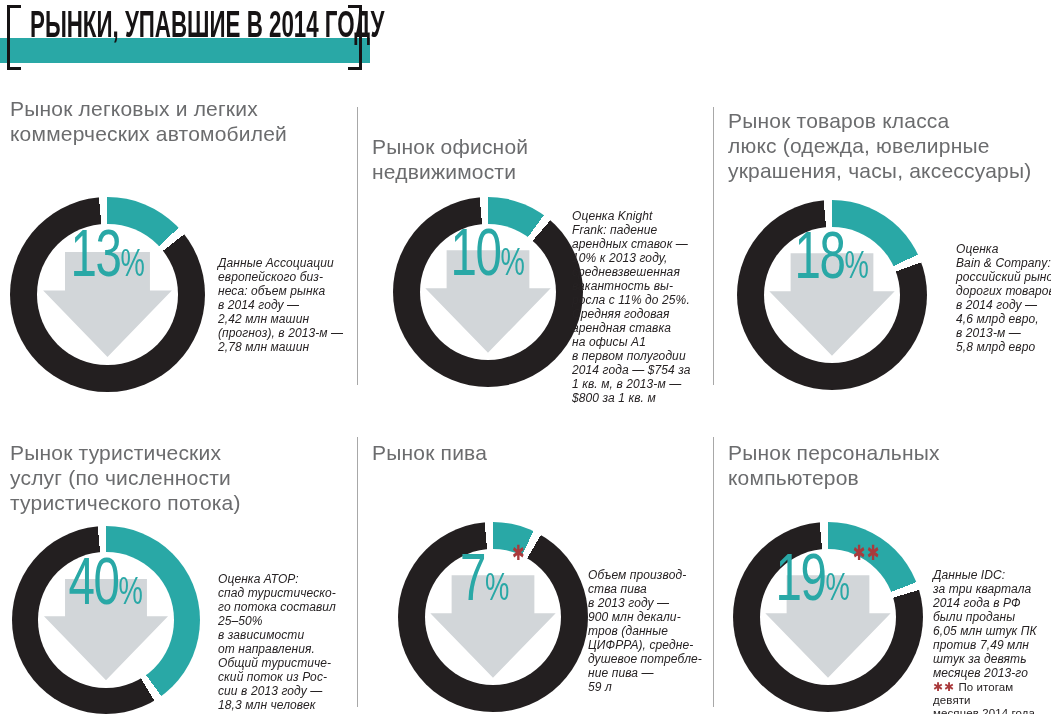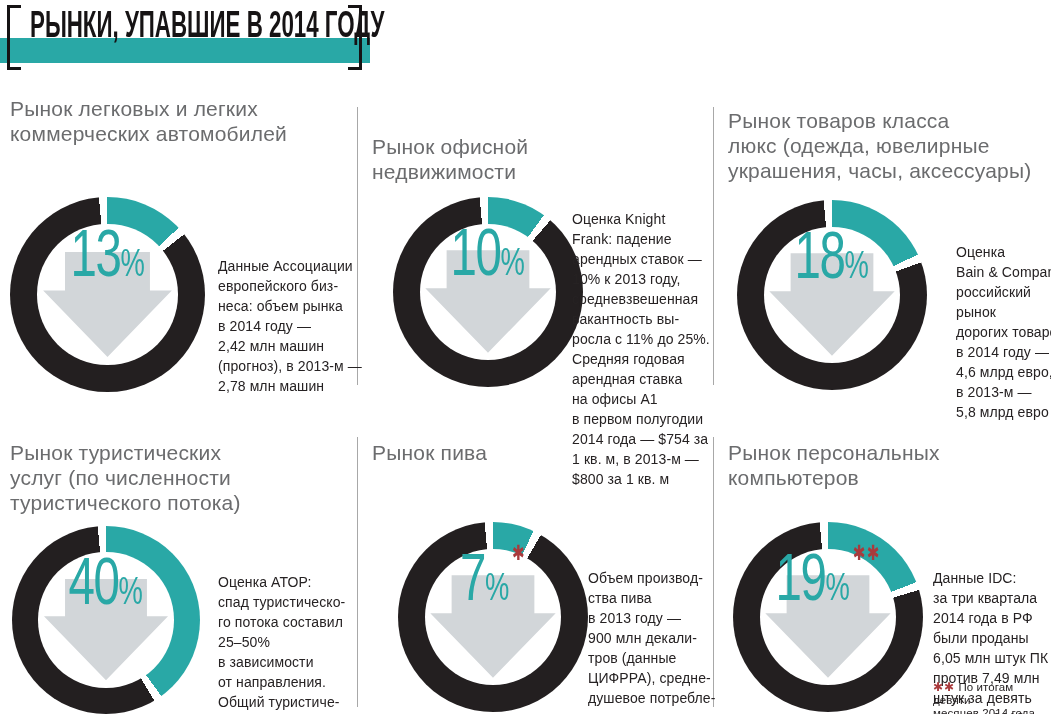--- a/index.html
+++ b/index.html
@@ -51,22 +51,22 @@
   .pct-unit{font-size:38px;letter-spacing:0;}
   .stars{font-size:21px;color:var(--red);position:relative;top:-40px;margin-left:4px;letter-spacing:2px;white-space:nowrap;}
   .d1{left:10px;top:197px;width:195px;height:195px;}
   .d2{left:393px;top:197px;width:190px;height:190px;}
   .d3{left:737px;top:200px;width:190px;height:190px;}
   .d4{left:12px;top:526px;width:188px;height:188px;}
   .d5{left:398px;top:522px;width:190px;height:190px;}
   .d6{left:733px;top:522px;width:190px;height:190px;}
   
   .note{
-    position:absolute;font-size:14px;line-height:20px;color:var(--text);
-    white-space:pre-line;letter-spacing:0.1px;
+    position:absolute;font-size:12px;line-height:14px;color:var(--text);
+    white-space:pre-line;letter-spacing:0.1px;font-style:italic;
   }
   .n1{left:218px;top:256px;width:145px;}
   .n2{left:572px;top:209px;width:152px;}
   .n3{left:936px;top:242px;width:115px;margin-left:20px;}
   .n4{left:218px;top:541px;width:148px;margin-top:31px;}
   .n5{left:588px;top:568px;width:134px;}
   .n6{left:933px;top:568px;width:118px;}
   .footnote{
     position:absolute;font-size:11.5px;line-height:13.2px;color:var(--text);letter-spacing:0.1px;
   }

